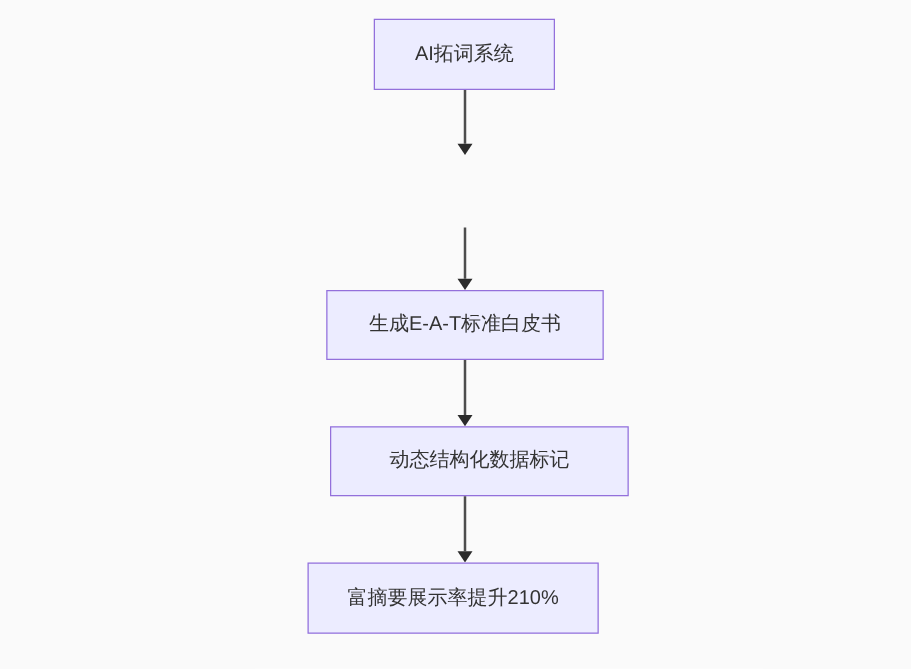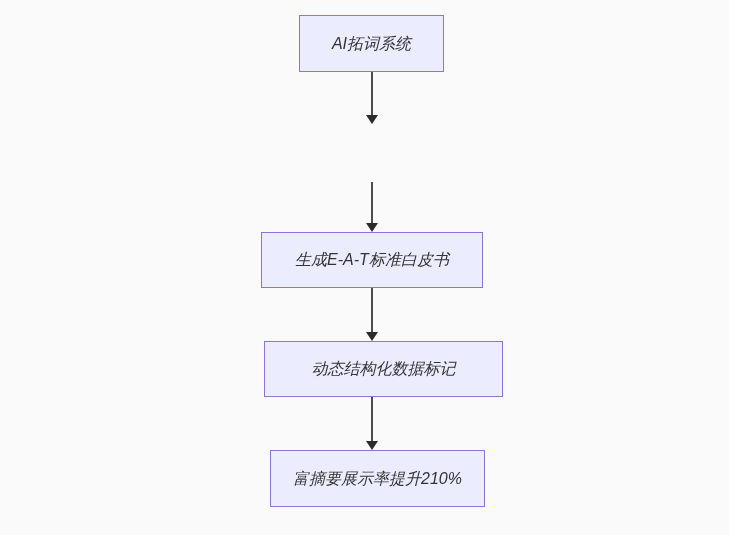--- a/index.html
+++ b/index.html
@@ -20,27 +20,26 @@
     background: var(--node-fill, #ececff);
     border: 1px solid var(--node-border, #9370db);
     display: flex;
     align-items: center;
     justify-content: center;
     font-size: 16px;
     color: var(--text, #333333);
     text-align: center;
     line-height: 1.2;
     white-space: nowrap;
-    font-style: italic;
   }
   .node-1 { left: 299px; top: 15px;  width: 145px; height: 57px; }
   .node-2 { left: 275px; top: 124px; width: 193px; height: 58px; }
   .node-3 { left: 261px; top: 232px; width: 222px; height: 56px; }
   .node-4 { left: 264px; top: 341px; width: 239px; height: 56px; }
-  .node-5 { left: 270px; top: 450px; width: 215px; height: 57px; }
+  .node-5 { left: 246px; top: 450px; width: 233px; height: 57px; }
 
   .edge {
     position: absolute;
     left: 365px;
     width: 13px;
     display: flex;
     flex-direction: column;
     align-items: center;
   }
   .edge-1 { top: 72px;  height: 52px; }

